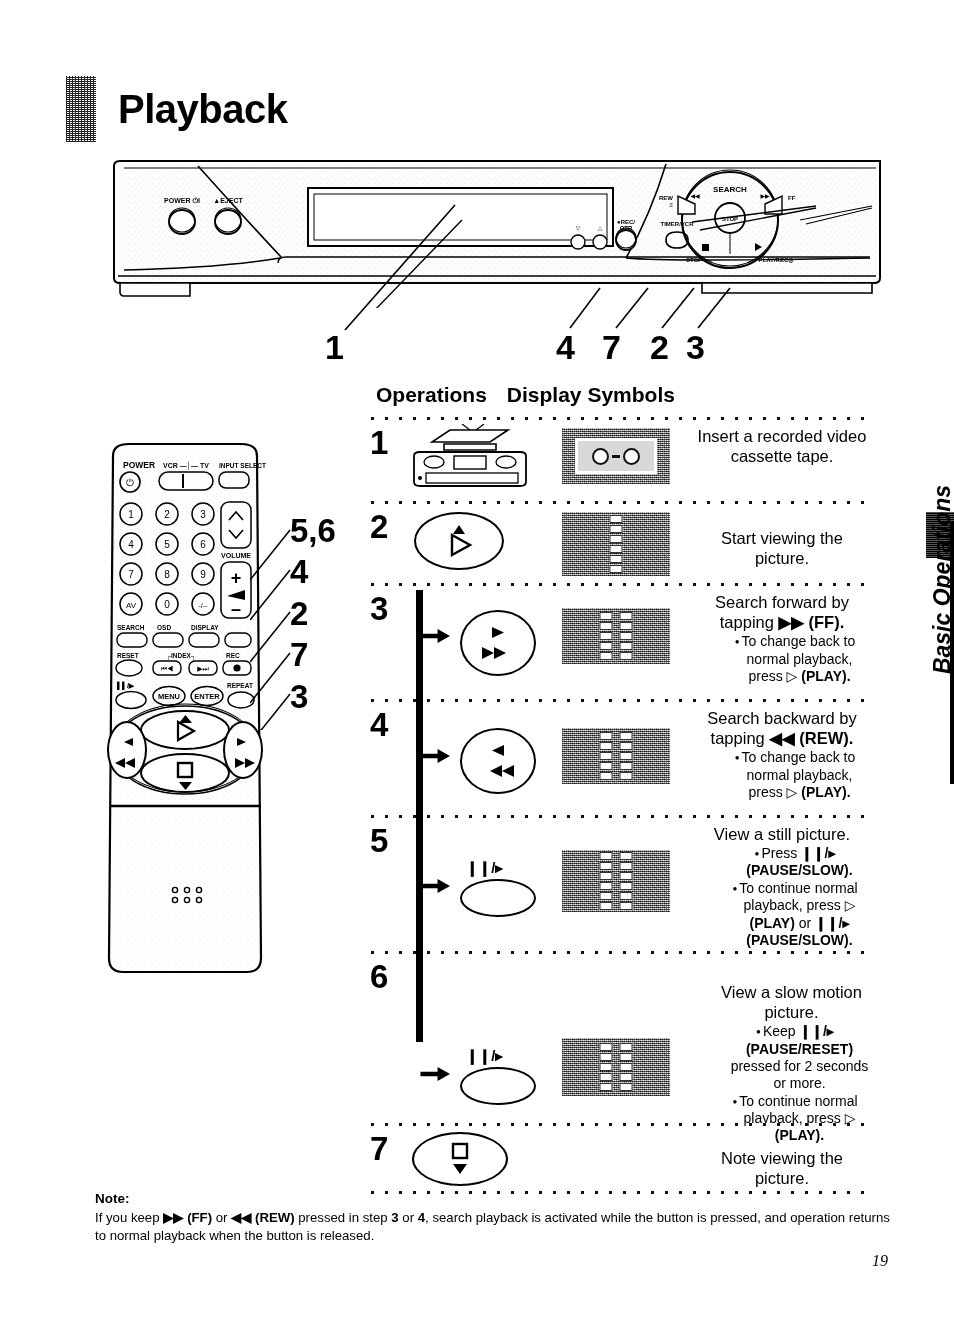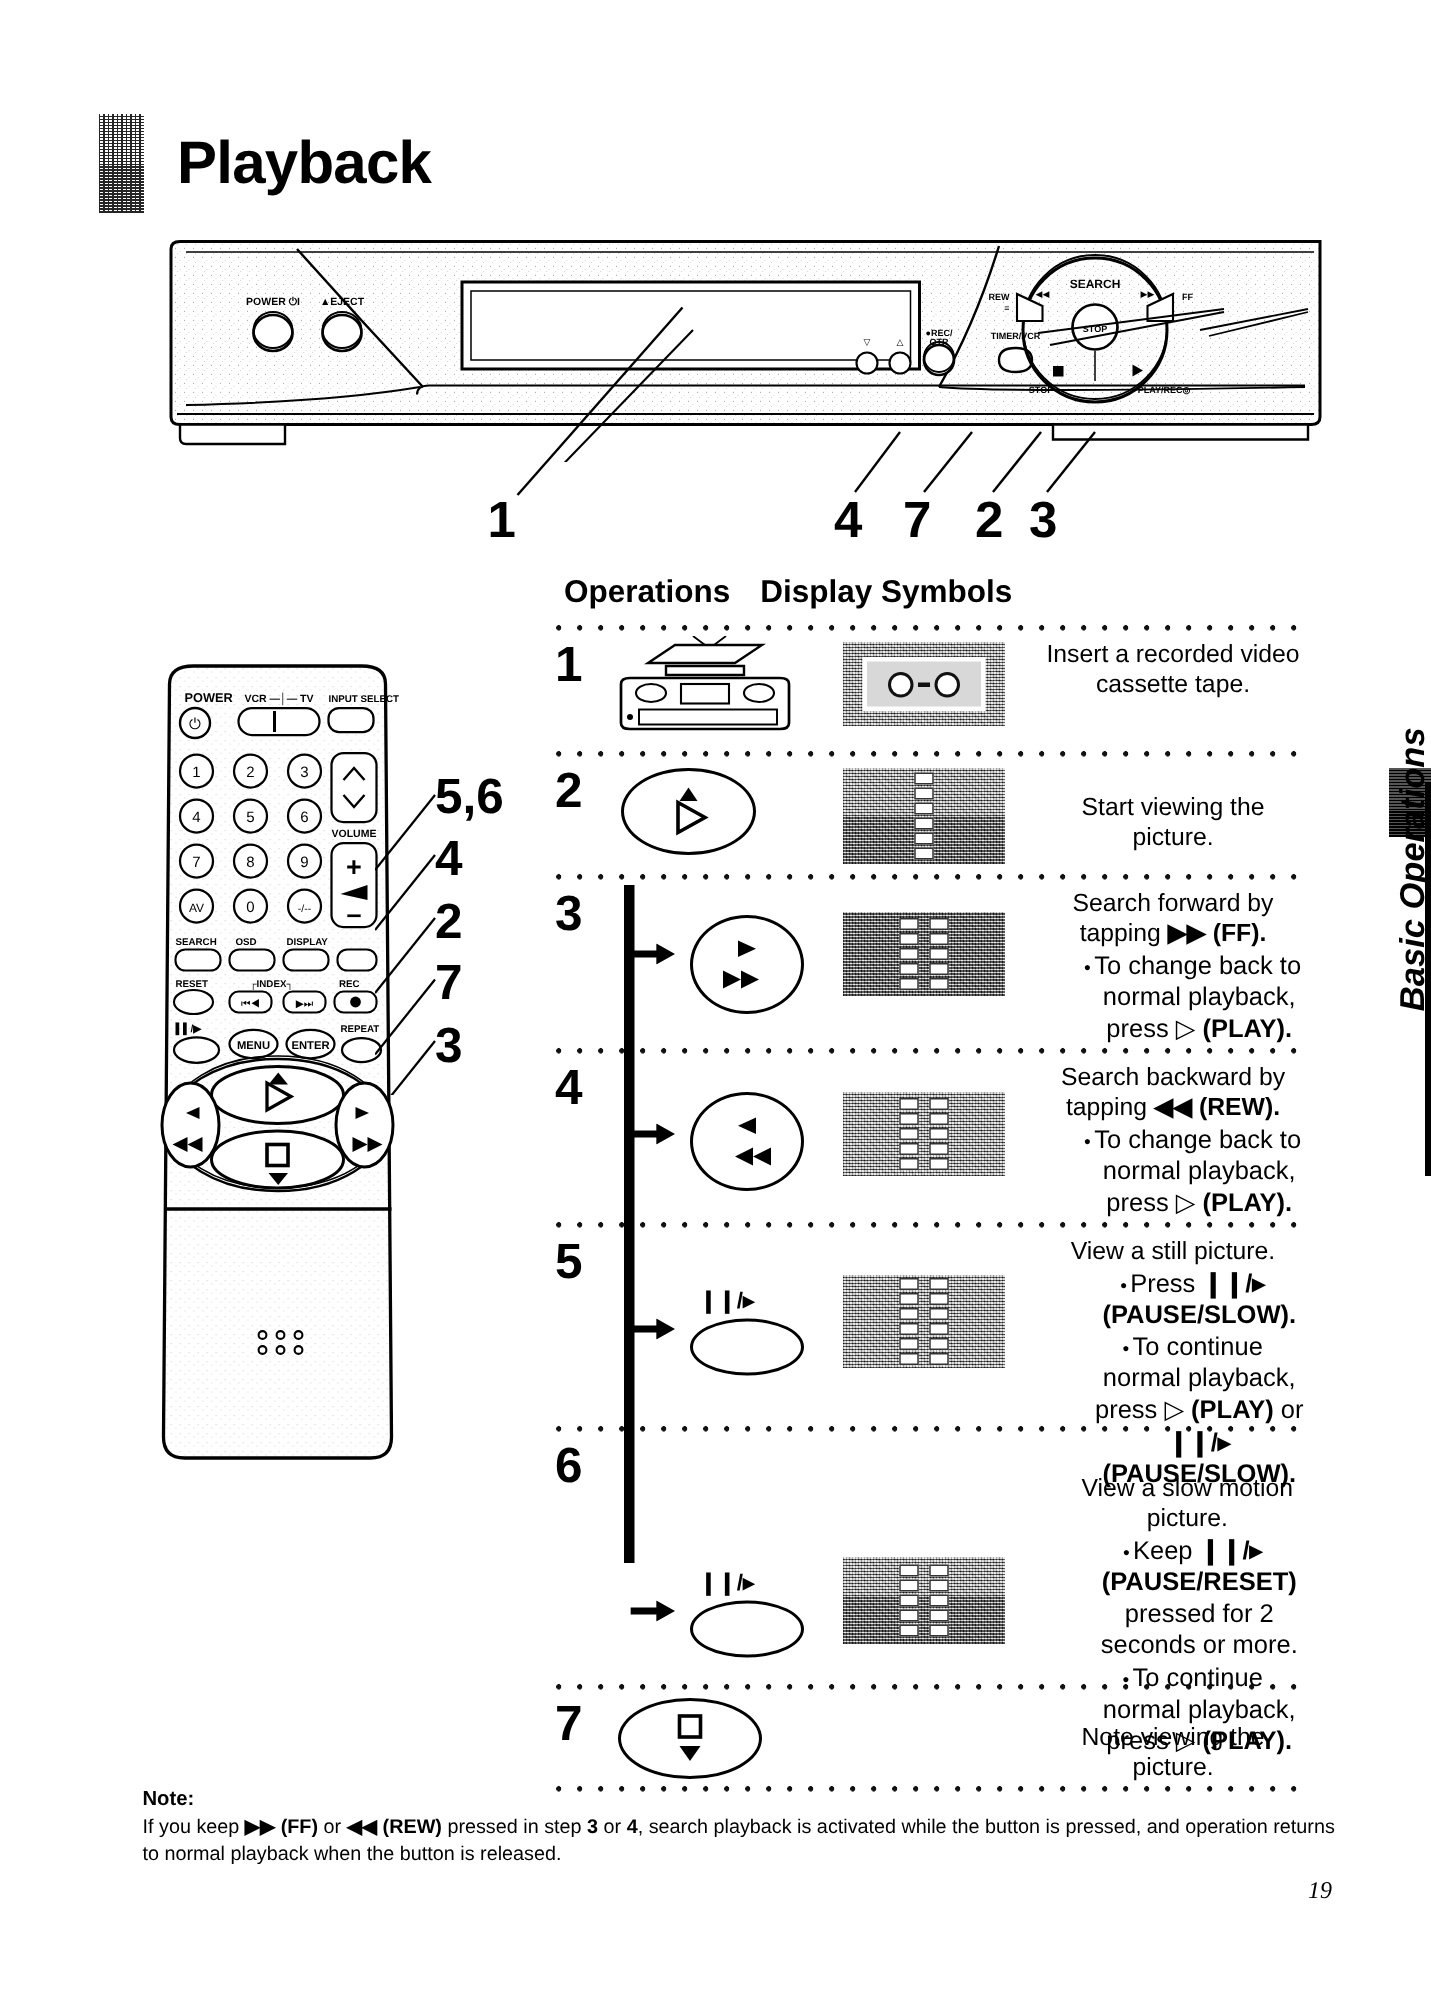--- a/index.html
+++ b/index.html
@@ -49,21 +49,21 @@
   .sep{height:12px;width:500px;position:relative;}
   .sep::before{content:"";position:absolute;left:0;right:0;top:4px;height:5px;
     background-image:radial-gradient(circle at 2.5px 2.5px, #111 0 1.6px, transparent 1.9px);
     background-size:14px 5px;background-repeat:repeat-x;}
   .stepnum{width:34px;font-size:33px;font-weight:bold;line-height:1;padding-top:2px;flex:0 0 34px;}
   .opcell{width:158px;flex:0 0 158px;position:relative;height:100%;}
   .dispcell{width:118px;flex:0 0 118px;padding-top:4px;}
   .textcell{flex:1 1 auto;padding-left:14px;padding-top:2px;text-align:center;}
   .desc{font-size:16.5px;line-height:1.22;}
   .bullets{margin-top:1px;}
-  .bul{font-size:17px;line-height:1.24;padding-left:9px;text-indent:-9px;margin-left:26px;}
+  .bul{font-size:14px;line-height:1.24;padding-left:9px;text-indent:-9px;margin-left:26px;}
   .bul b{font-weight:bold;}
   .b-dot::before{content:"\25CF";font-size:8px;margin-right:2px;vertical-align:2px;}
 
   
   .tv{width:108px;height:56px;position:relative;overflow:hidden;
       background-color:#9a9a9a;
       background-image:
         repeating-linear-gradient(0deg, rgba(0,0,0,.55) 0 1px, rgba(255,255,255,.5) 1px 2px),
         repeating-linear-gradient(90deg, rgba(0,0,0,.5) 0 1px, rgba(255,255,255,.45) 1px 2px),
         repeating-linear-gradient(43deg, rgba(0,0,0,.35) 0 2px, rgba(255,255,255,.25) 2px 4px);

